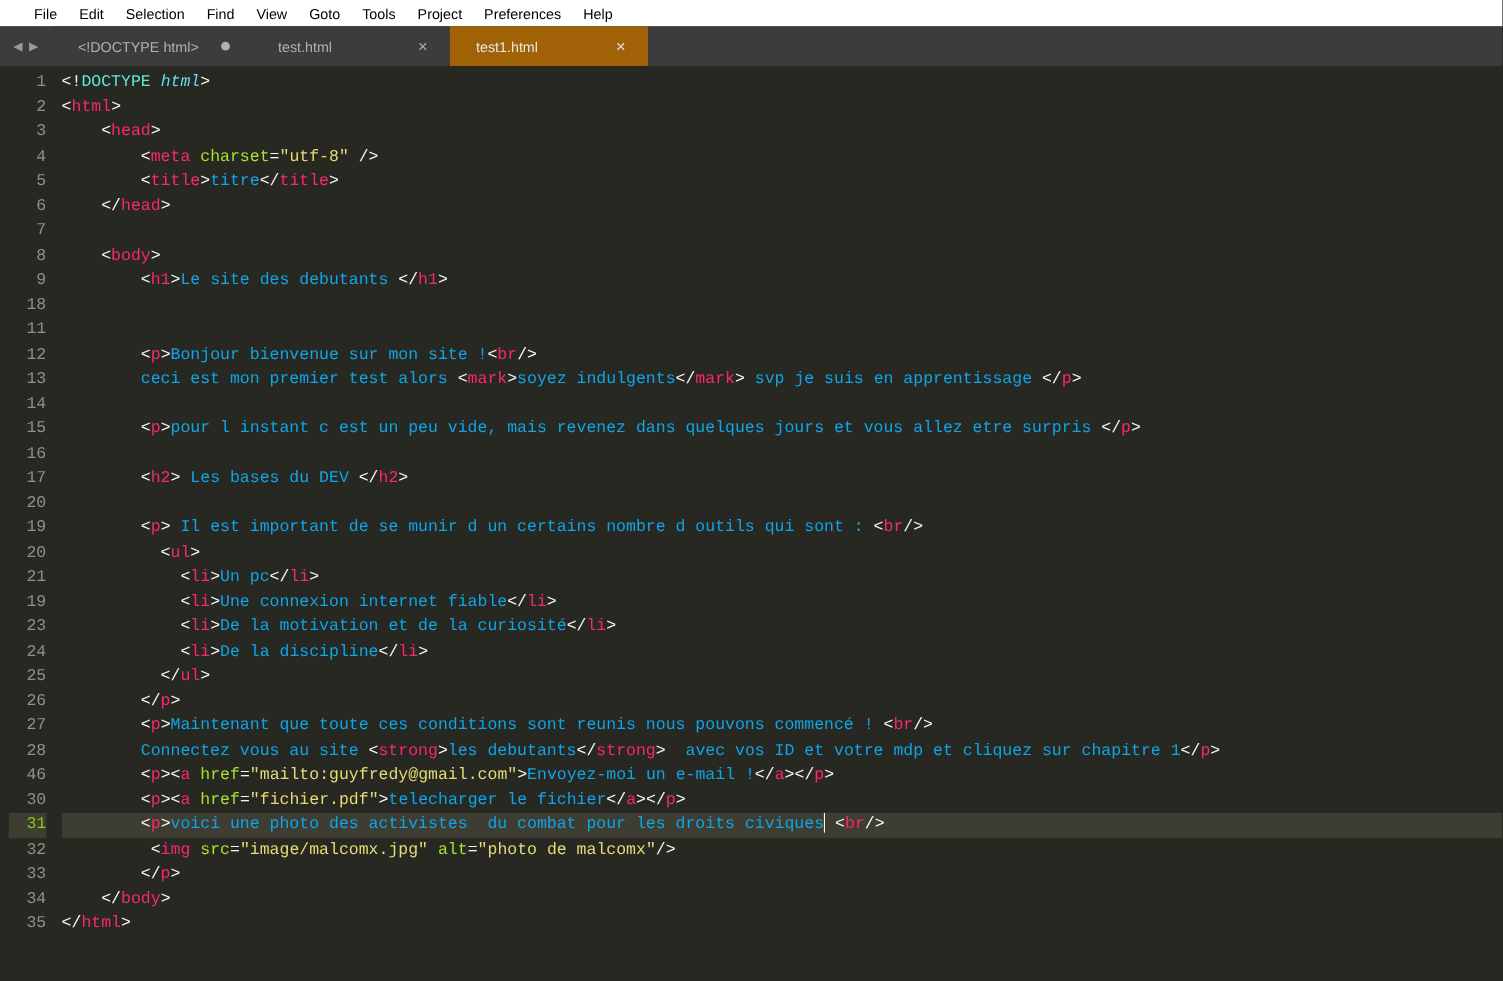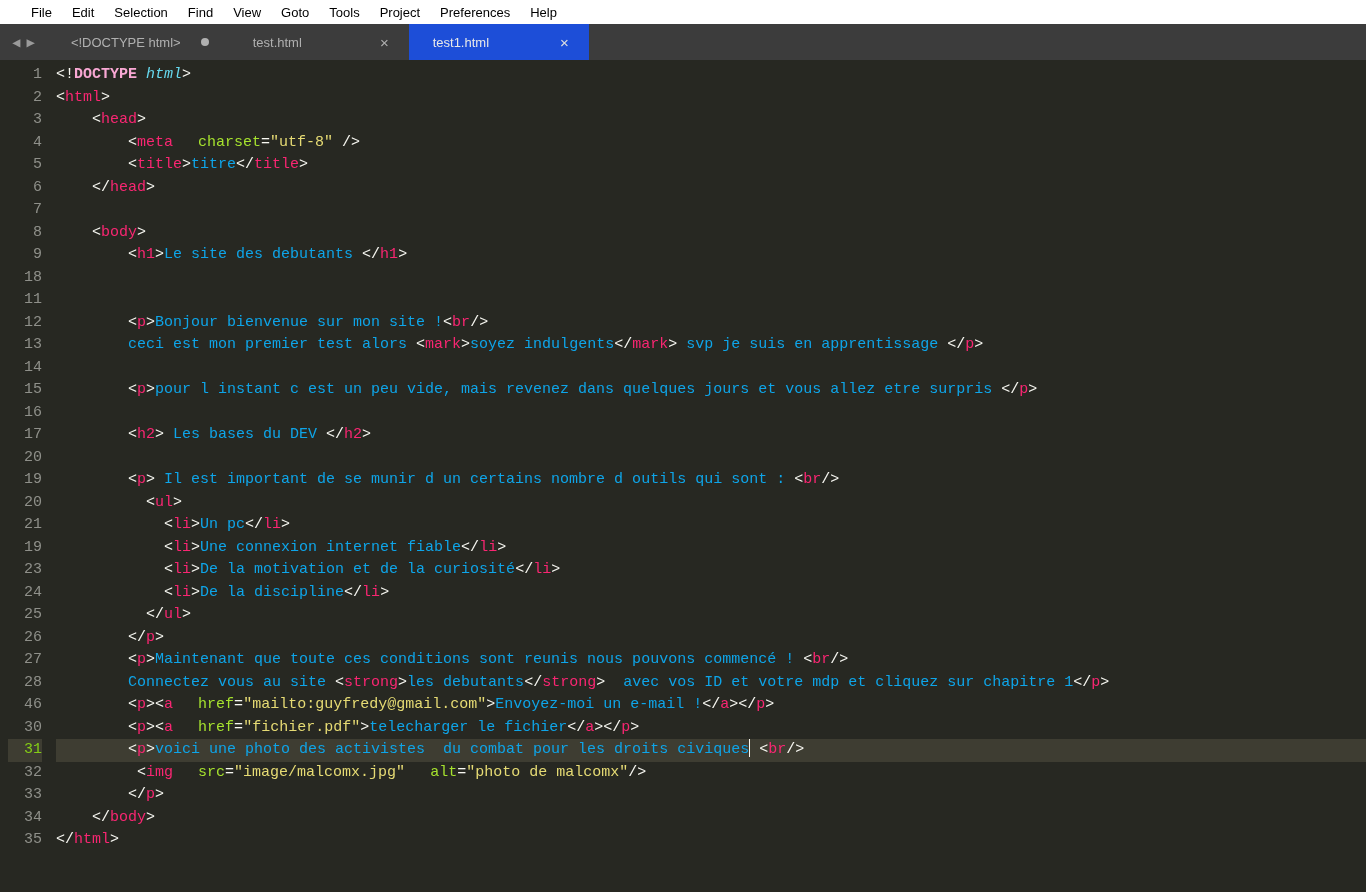--- a/index.html
+++ b/index.html
@@ -56,21 +56,21 @@
   font-family: -apple-system, 'Segoe UI', sans-serif;
   font-size: 13px;
   position: relative;
   cursor: pointer;
   min-width: 180px;
   justify-content: space-between;
   gap: 20px;
 }
 .tab.inactive { background: #3c3c3c; }
 .tab.active {
-  background: #1d4ed8;
+  background: #a16207;
   color: #e8e8e8;
   align-items: center;
 }
 .tab .dirty-dot {
   width: 8px; height: 8px; border-radius: 50%;
   background: #b0b0b0;
 }
 .tab .close {
   font-size: 15px;
   color: #b0b0b0;
@@ -99,25 +99,25 @@
   font-size: 15px;
   line-height: 22.5px;
   white-space: pre;
   overflow-x: auto;
 }
 .code .line { height: 22.5px; }
 .code .line.hl { background: #3e3d32; }
 
 .p   { color: #f8f8f2; }   
 .tag { color: #f92672; }   
-.attr{ color: #a6e22e; margin-left: 16px; }   
+.attr{ color: #a6e22e; }   
 .str { color: #e6db74; }   
 .txt { color: #0ea5e9; }   
 .kw  { color: #66d9ef; font-style: italic; } 
-.dt  { color: #f9a8d4; font-weight: bold; }
+.dt  { color: #5eead4; }
 .cursor {
   display: inline-block;
   width: 1px;
   height: 18px;
   background: #f8f8f0;
   vertical-align: text-bottom;
   margin-bottom: 1px;
 }
 </style>
 </head>

